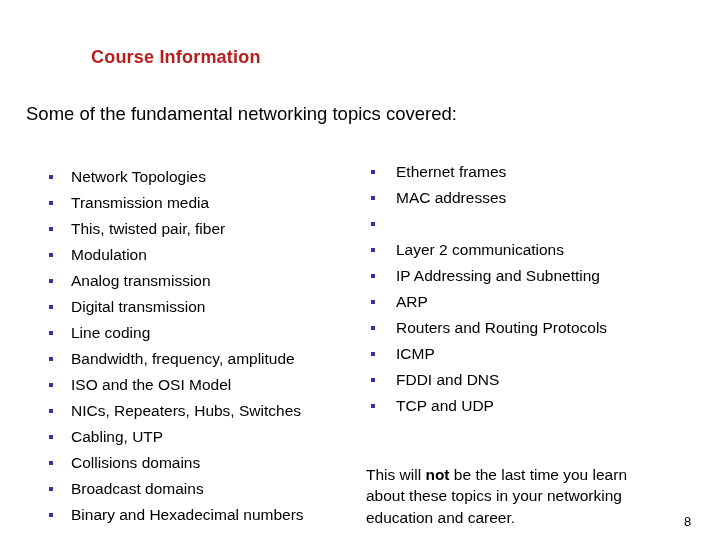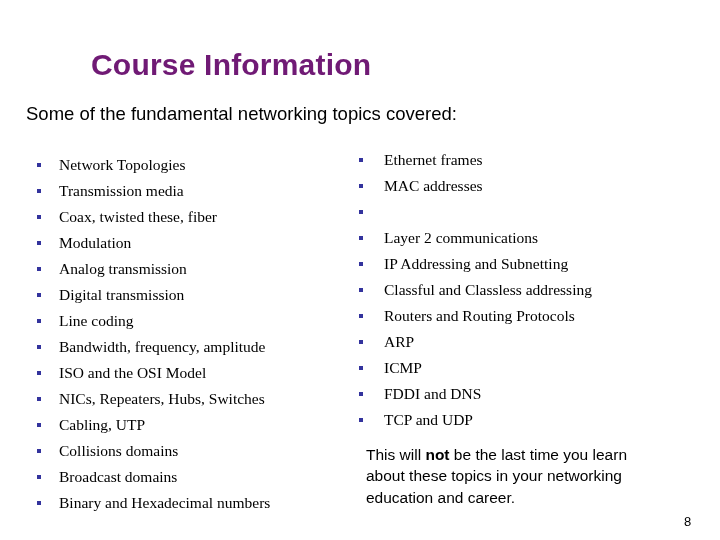--- a/index.html
+++ b/index.html
@@ -19,45 +19,44 @@
     width: 720px;
     height: 540px;
     background: #ffffff;
   }
 
   
   .slide-title {
     position: absolute;
     left: 91px;
     top: 28px;
-    font-size: 30px;
+    font-size: 18px;
     line-height: 34px;
-    color: #701a75;
+    color: #b91c1c;
     letter-spacing: 0.2px;
     white-space: nowrap;
   }
 
   
   .slide-subtitle {
     position: absolute;
     left: 26px;
     top: 102px;
     font-size: 18.5px;
     line-height: 24px;
     color: #000000;
     white-space: nowrap;
   }
 
   
   .bullet-column {
     position: absolute;
-    margin: 4px;
+    margin: 16px;
     padding: 0;
     list-style: none;
-    font-family: Liberation Serif, serif;
   }
   .column-left {
     left: 33px;
     top: 148px;
     width: 320px;
   }
   .column-right {
     left: 355px;
     top: 143px;
     width: 330px;
@@ -86,21 +85,21 @@
   }
 
   .bullet-label {
     display: inline-block;
   }
 
   
   .closing-note {
     position: absolute;
     left: 366px;
-    top: 428px;
+    top: 448px;
     width: 300px;
     font-size: 15.5px;
     line-height: 21.5px;
     color: #000000;
   }
   .closing-note .emphasis {
     font-weight: bold;
   }
 
   
@@ -118,43 +117,42 @@
 
 <div class="slide">
 
   <h1 class="slide-title">Course Information</h1>
 
   <div class="slide-subtitle">Some of the fundamental networking topics covered:</div>
 
   <ul class="bullet-column column-left">
       <li class="bullet-item"><span class="bullet-marker"></span><span class="bullet-label">Network Topologies</span></li>
       <li class="bullet-item"><span class="bullet-marker"></span><span class="bullet-label">Transmission media</span></li>
-      <li class="bullet-item"><span class="bullet-marker"></span><span class="bullet-label">Coax, twisted these, fiber</span></li>
+      <li class="bullet-item"><span class="bullet-marker"></span><span class="bullet-label">This, twisted pair, fiber</span></li>
       <li class="bullet-item"><span class="bullet-marker"></span><span class="bullet-label">Modulation</span></li>
       <li class="bullet-item"><span class="bullet-marker"></span><span class="bullet-label">Analog transmission</span></li>
       <li class="bullet-item"><span class="bullet-marker"></span><span class="bullet-label">Digital transmission</span></li>
       <li class="bullet-item"><span class="bullet-marker"></span><span class="bullet-label">Line coding</span></li>
       <li class="bullet-item"><span class="bullet-marker"></span><span class="bullet-label">Bandwidth, frequency, amplitude</span></li>
       <li class="bullet-item"><span class="bullet-marker"></span><span class="bullet-label">ISO and the OSI Model</span></li>
       <li class="bullet-item"><span class="bullet-marker"></span><span class="bullet-label">NICs, Repeaters, Hubs, Switches</span></li>
       <li class="bullet-item"><span class="bullet-marker"></span><span class="bullet-label">Cabling, UTP</span></li>
       <li class="bullet-item"><span class="bullet-marker"></span><span class="bullet-label">Collisions domains</span></li>
       <li class="bullet-item"><span class="bullet-marker"></span><span class="bullet-label">Broadcast domains</span></li>
       <li class="bullet-item"><span class="bullet-marker"></span><span class="bullet-label">Binary and Hexadecimal numbers</span></li>
     </ul>
 
   <ul class="bullet-column column-right">
       <li class="bullet-item"><span class="bullet-marker"></span><span class="bullet-label">Ethernet frames</span></li>
       <li class="bullet-item"><span class="bullet-marker"></span><span class="bullet-label">MAC addresses</span></li>
       <li class="bullet-item"><span class="bullet-marker"></span></li>
       <li class="bullet-item"><span class="bullet-marker"></span><span class="bullet-label">Layer 2 communications</span></li>
       <li class="bullet-item"><span class="bullet-marker"></span><span class="bullet-label">IP Addressing and Subnetting</span></li>
-      <li class="bullet-item"><span class="bullet-marker"></span><span class="bullet-label">Classful and Classless addressing</span></li>
+      <li class="bullet-item"><span class="bullet-marker"></span><span class="bullet-label">ARP</span></li>
       <li class="bullet-item"><span class="bullet-marker"></span><span class="bullet-label">Routers and Routing Protocols</span></li>
-      <li class="bullet-item"><span class="bullet-marker"></span><span class="bullet-label">ARP</span></li>
       <li class="bullet-item"><span class="bullet-marker"></span><span class="bullet-label">ICMP</span></li>
       <li class="bullet-item"><span class="bullet-marker"></span><span class="bullet-label">FDDI and DNS</span></li>
       <li class="bullet-item"><span class="bullet-marker"></span><span class="bullet-label">TCP and UDP</span></li>
     </ul>
 
   <p class="closing-note">
     <span>This will </span><span class="emphasis">not</span><span> be the last time you learn about these topics in your networking education and career.</span>
   </p>
 
   <div class="page-number">8</div>

